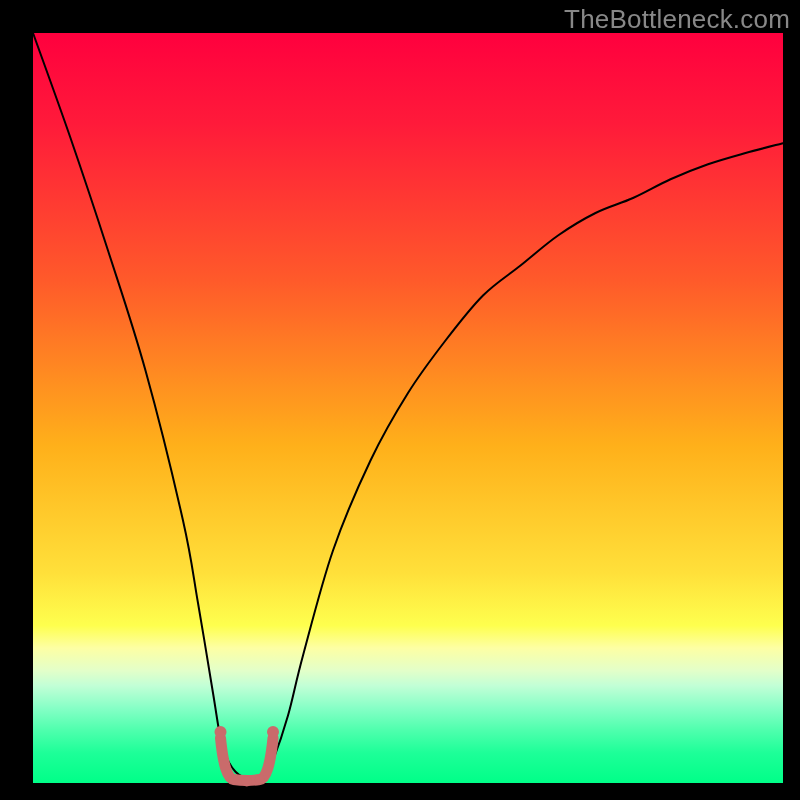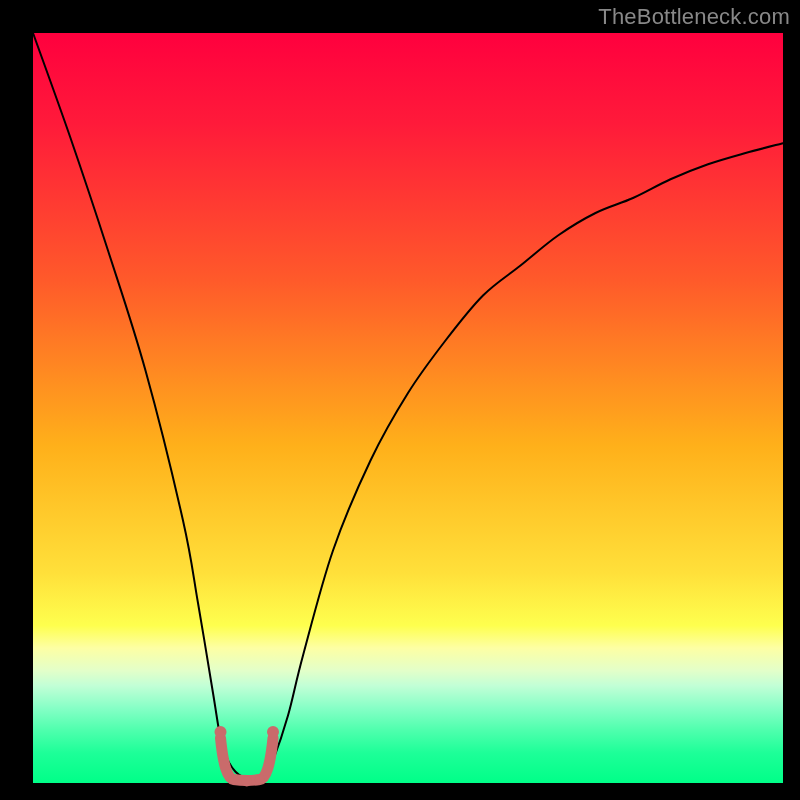--- a/index.html
+++ b/index.html
@@ -14,21 +14,21 @@
     position: relative;
     width: 800px;
     height: 800px;
     background: #000;
   }
   .watermark {
     position: absolute;
     top: 4px;
     right: 10px;
     color: #888;
-    font-size: 22px;
+    font-size: 26px;
     letter-spacing: 0.2px;
     z-index: 5;
     font-weight: 500;
   }
   .plot {
     position: absolute;
     left: 33px;
     top: 33px;
     width: 750px;
     height: 750px;

